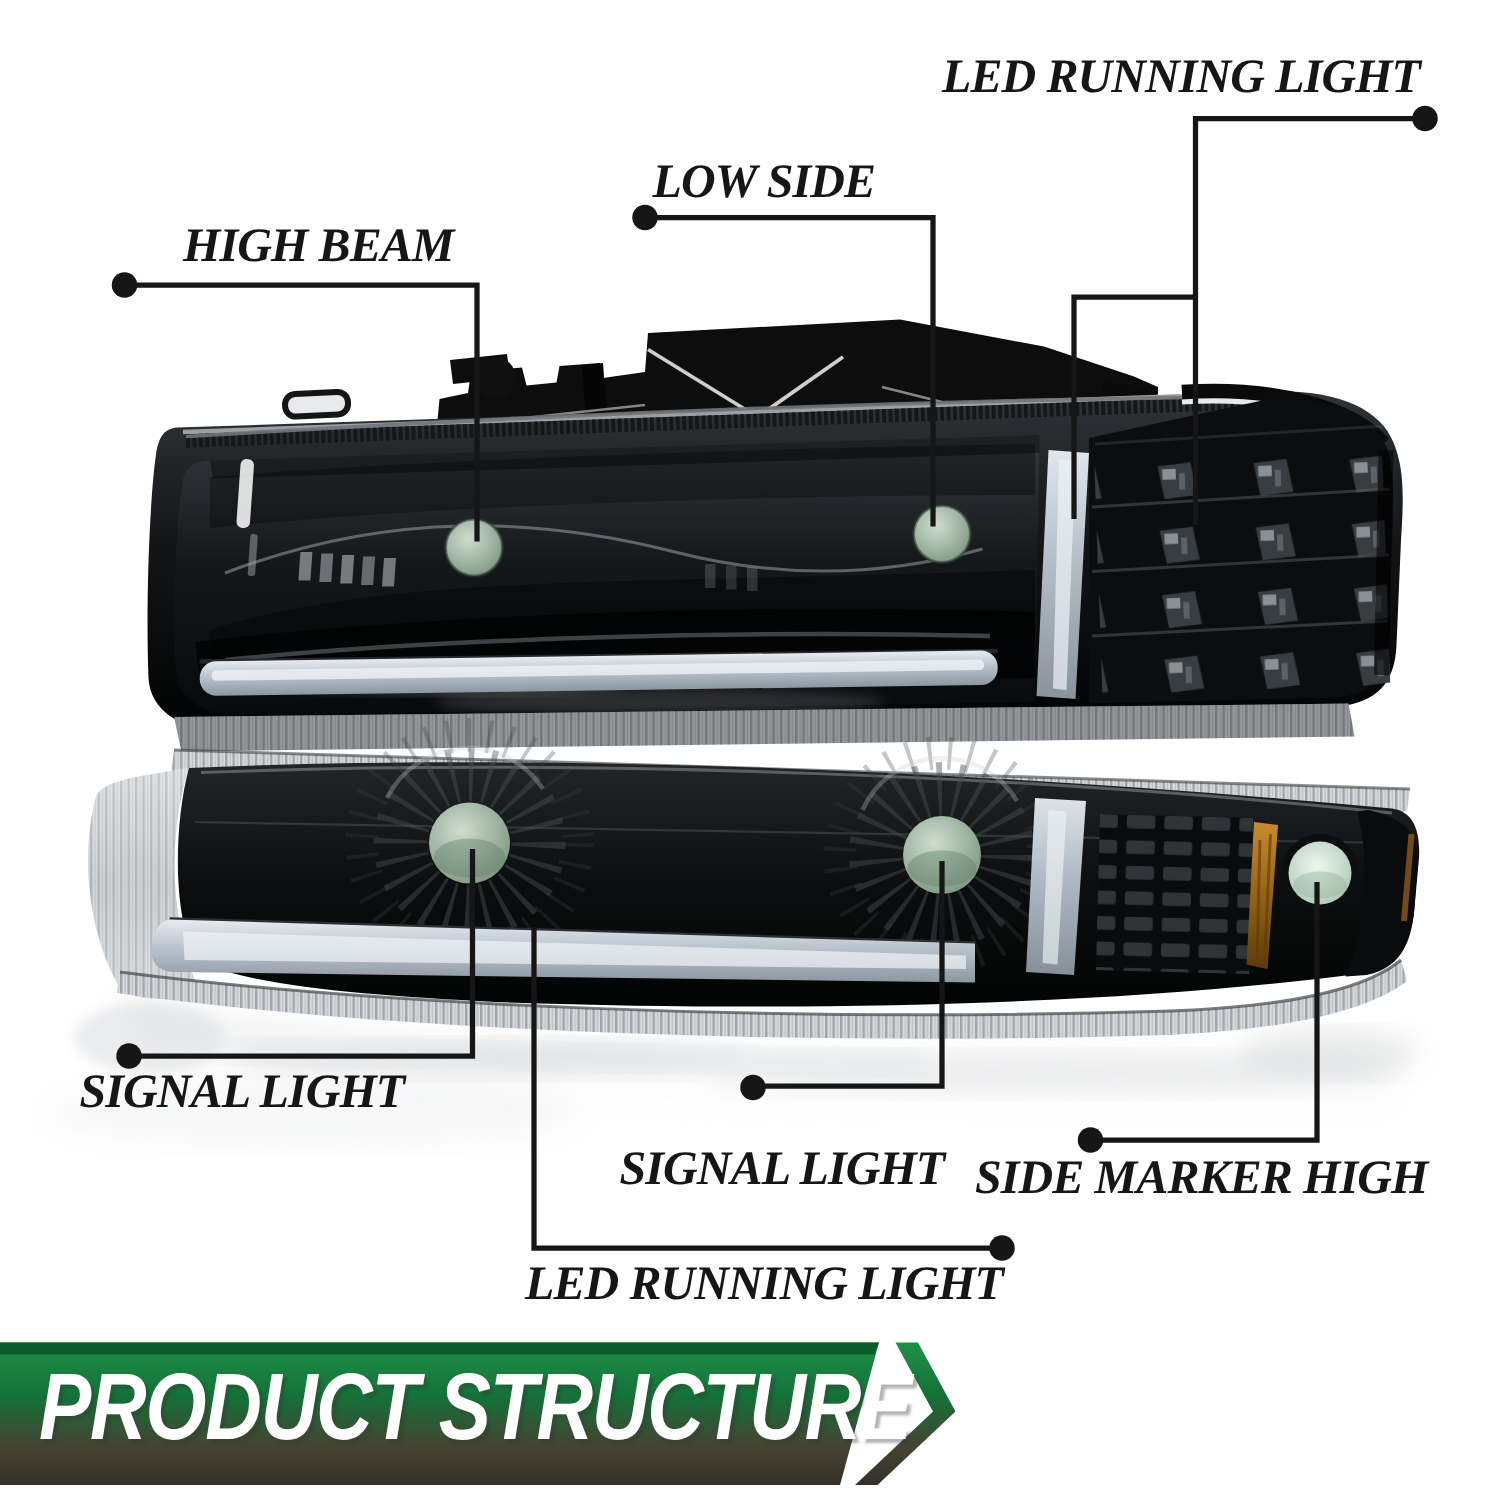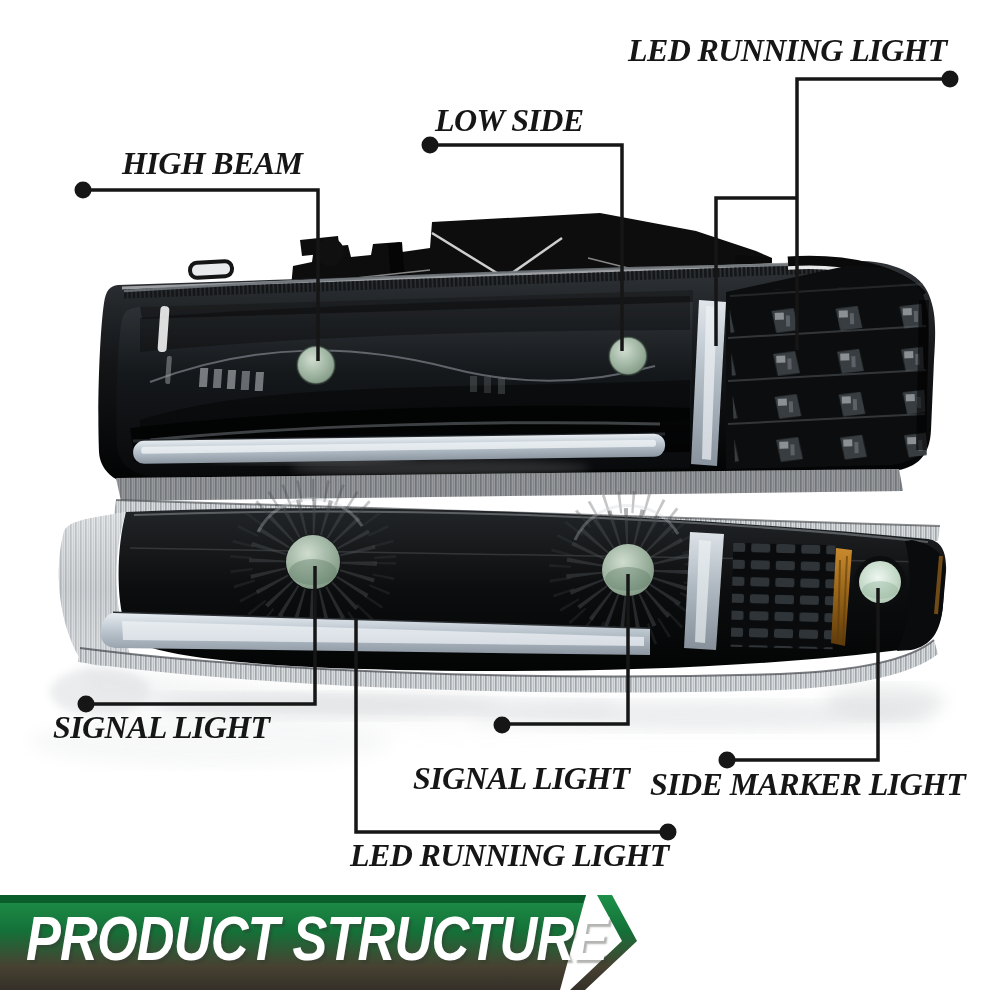--- a/index.html
+++ b/index.html
@@ -269,18 +269,18 @@
       <polyline points="668,832 356,832 356,618"></polyline>
         <circle cx="668" cy="832" r="8.5" fill="#161616" stroke="none"></circle>
     </g>
   </svg>
 
   <div class="callout-label lbl-high">HIGH BEAM</div>
   <div class="callout-label lbl-low">LOW SIDE</div>
   <div class="callout-label lbl-ledtop">LED RUNNING LIGHT</div>
   <div class="callout-label lbl-run">SIGNAL LIGHT</div>
   <div class="callout-label lbl-sig">SIGNAL LIGHT</div>
-  <div class="callout-label lbl-side">SIDE MARKER LIGHT</div>
+  <div class="callout-label lbl-side">SIDE MARKER HIGH</div>
   <div class="callout-label lbl-ledbot">LED RUNNING LIGHT</div>
 
   <div class="banner-title">PRODUCT STRUCTURE</div>
 
 </div>
 
 </body></html>

